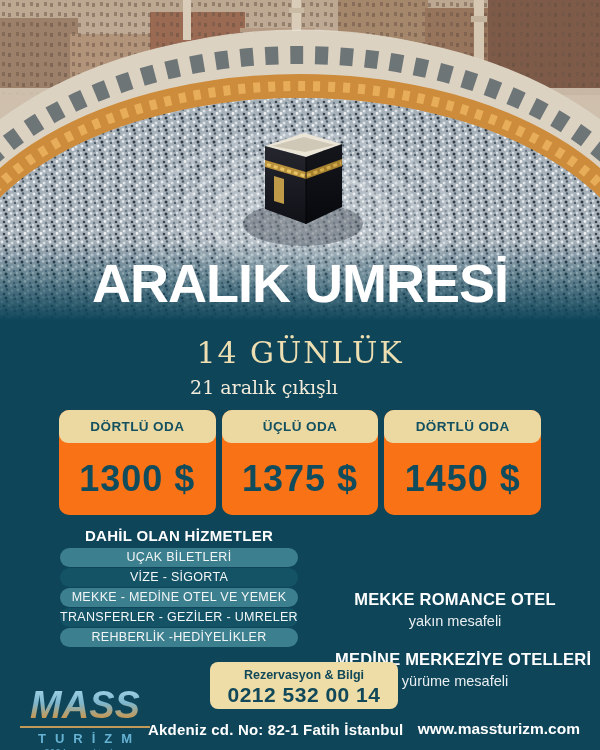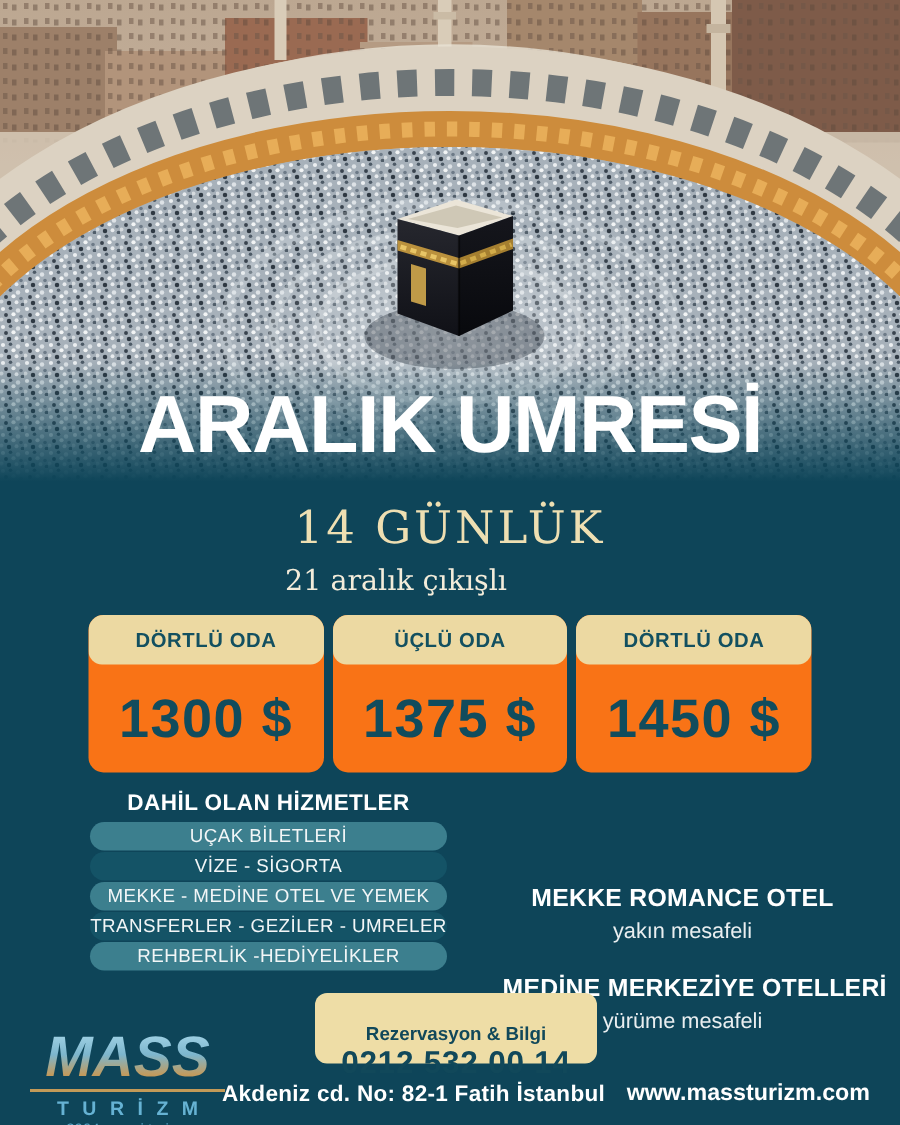--- a/index.html
+++ b/index.html
@@ -37,21 +37,21 @@
 
   
   .hotels{position:absolute;top:570px;left:335px;width:240px;text-align:center;color:#ffffff;margin-top:20px;}
   .hotel-name{font-size:16.5px;font-weight:bold;white-space:nowrap;letter-spacing:.2px;}
   .hotel-note{font-size:14.5px;margin-top:4px;color:#e9eef0;}
   .hotel-2{margin-top:21px;}
 
   
   .reservation{position:absolute;top:662px;left:210px;width:188px;height:47px;
                background:#eedda6;border-radius:8px;text-align:center;color:#11485a;}
-  .res-label{font-size:12.5px;font-weight:bold;padding-top:20px;}
+  .res-label{font-size:12.5px;font-weight:bold;padding-top:6px;}
   .res-phone{font-size:21px;font-weight:bold;letter-spacing:.5px;margin-top:1px;}
 
   
   .logo{position:absolute;left:10px;top:686px;width:150px;text-align:center;}
   .logo-brand{display:inline-block;font-size:38px;font-weight:bold;font-style:italic;
               line-height:1;color:#8fc3d9;
               background:linear-gradient(180deg,#a8d8ea 0%,#7db6cd 45%,#c19b5e 80%,#b58a4c 100%);
               -webkit-background-clip:text;background-clip:text;-webkit-text-fill-color:transparent;}
   .logo-line{height:2px;background:#c29a58;margin:2px 10px 3px 10px;}
   .logo-sub{font-size:13px;font-weight:bold;color:#66b2d3;letter-spacing:9px;padding-left:9px;

